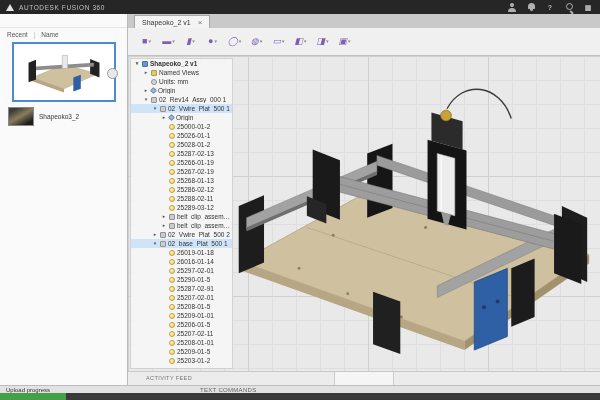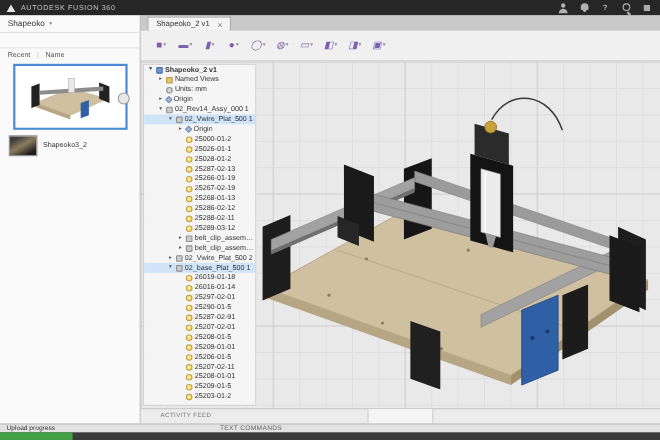--- a/index.html
+++ b/index.html
@@ -128,24 +128,20 @@
         <span class="tbic i-search">
           <b></b>
         </span>
         <span class="tbic i-apps">
           <b>▦</b>
         </span>
       </span>
   </div>
 
   <div class="datapanel">
-    <div class="proj-row">
-      <span class="proj-name">Shapeoko</span>
-      <span class="caret">▾</span>
-    </div>
     <div class="panel-tools">
 
     <span></span>
         <span></span>
         <span></span>
       </div>
     <div class="filter-row">
       <span>Recent</span>
       <span class="filter-div">|</span>
       <span>Name</span>

